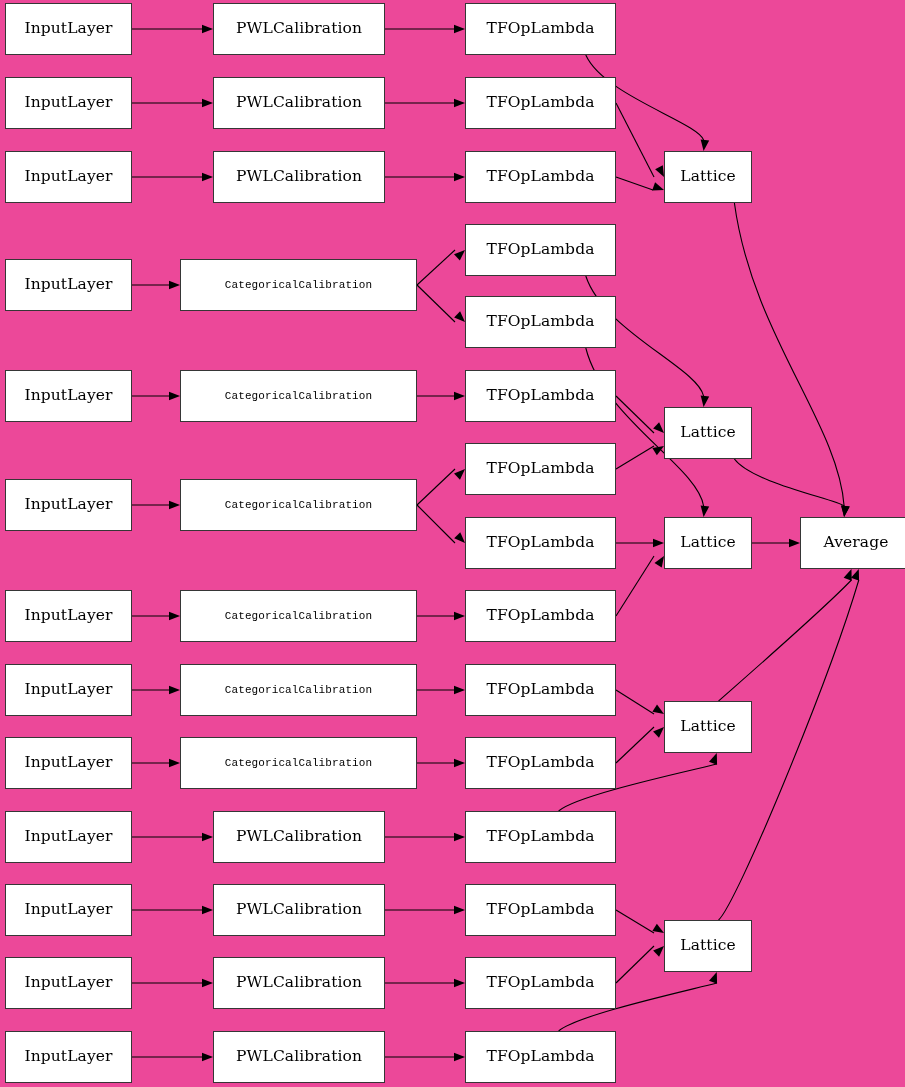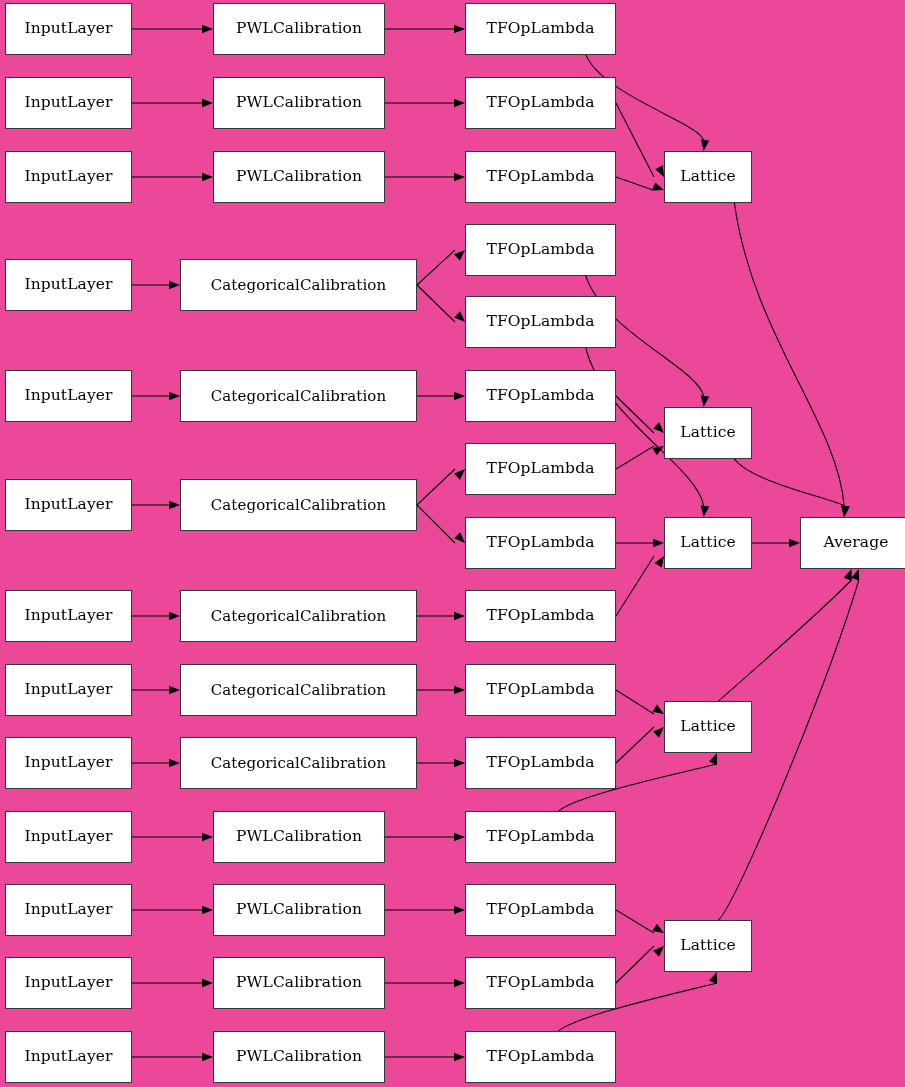--- a/index.html
+++ b/index.html
@@ -19,21 +19,21 @@
     color:#000000;
     display:flex;
     align-items:center;
     justify-content:center;
     font-size:15.5px;
     line-height:1;
     letter-spacing:0.1px;
     white-space:nowrap;
     z-index:2;
   }
-  .node.small{font-size:15px;}
+  .node.small{font-size:11px;font-family:Liberation Mono, monospace;}
   svg#edges{
     position:absolute;left:0;top:0;
     width:905px;height:1087px;
     z-index:1;
     overflow:visible;
   }
   svg#edges path{fill:none;stroke:#000000;stroke-width:1.1px;}
   svg#edges polygon{fill:#000000;stroke:none;}
 </style>
 </head>

